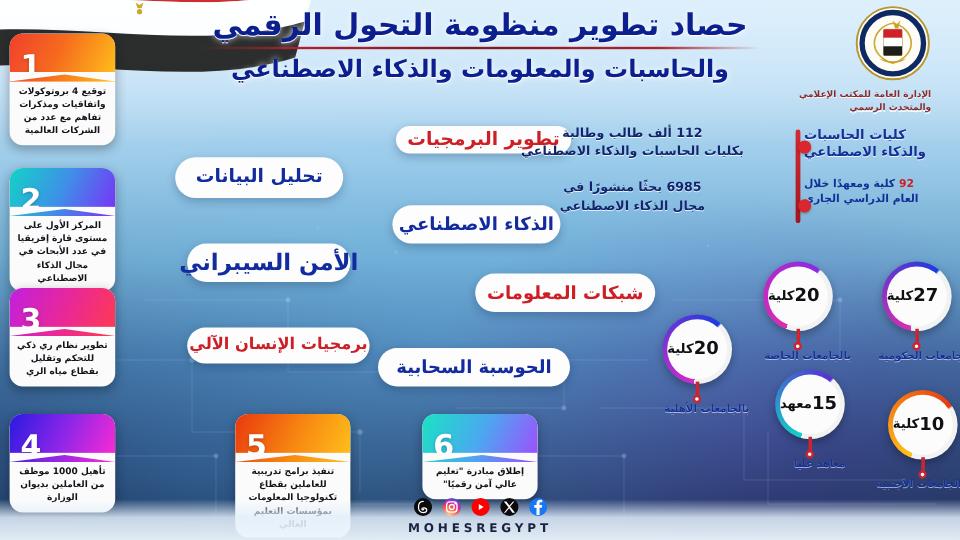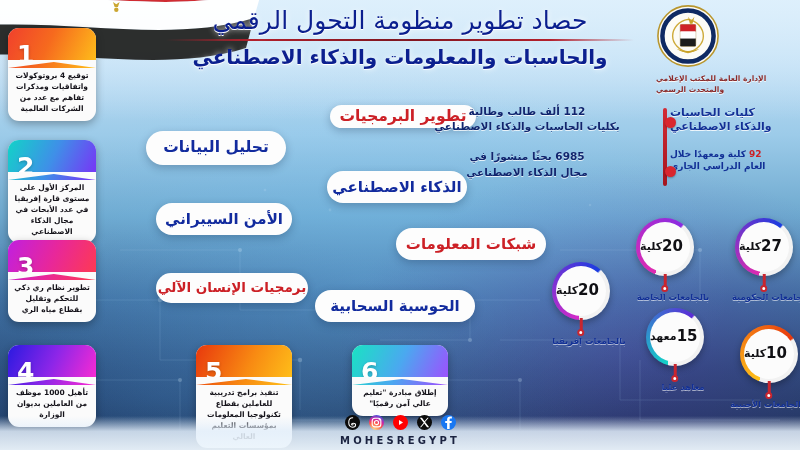--- a/index.html
+++ b/index.html
@@ -22,32 +22,32 @@
     position:absolute;left:0;top:0;width:800px;height:120px;
     background:linear-gradient(180deg,rgba(222,240,252,.96),rgba(214,236,251,.55) 55%,rgba(200,228,248,0));
     pointer-events:none;
   }
   
   .flag{position:absolute;left:-30px;top:-36px;width:330px;height:150px;pointer-events:none;}
 
   
   .title-wrap{position:absolute;right:140px;top:6px;width:520px;text-align:center;}
   .title-1{
-    font-size:25px;font-weight:normal;color:#0b1f8f;letter-spacing:0;
+    font-size:25px;font-weight:bold;color:#0b1f8f;letter-spacing:0;
     text-shadow:0 1px 0 #fff,0 0 6px rgba(255,255,255,.9);line-height:1.18;
   }
   .title-rule{height:2px;margin:3px 26px 4px 26px;
     background:linear-gradient(90deg,rgba(200,30,40,0),#b3202c 18%,#7e1620 50%,#b3202c 82%,rgba(200,30,40,0));}
   .title-2{
     font-size:20px;font-weight:bold;color:#0b1f8f;line-height:1.2;
     text-shadow:0 1px 0 #fff,0 0 6px rgba(255,255,255,.9);
   }
 
   
-  .emblem-block{position:absolute;right:8px;top:4px;width:136px;text-align:left;}
+  .emblem-block{position:absolute;right:24px;top:4px;width:136px;text-align:right;}
   .emblem{width:64px;height:64px;margin:0 auto;}
   .emblem-cap{font-size:7.5px;font-weight:bold;color:#8a2b2b;line-height:1.45;margin-top:2px;
     text-shadow:0 1px 0 rgba(255,255,255,.85);}
 
   
   .card{position:absolute;width:88px;border-radius:11px;overflow:hidden;
     box-shadow:0 3px 9px rgba(0,0,0,.30);background:#fbfbfb;}
   .card-head{height:40px;position:relative;}
   .card-head .num{
     position:absolute;left:9px;bottom:1px;color:#fff;font-size:25px;font-weight:bold;
@@ -70,21 +70,21 @@
   
   .pill{position:absolute;background:#fdfdfd;border-radius:26px;
     box-shadow:0 3px 8px rgba(10,30,60,.26);
     display:flex;align-items:center;justify-content:center;
     font-weight:bold;line-height:1;white-space:nowrap;}
   .pill.red{color:#cc2026;}
   .pill.blue{color:#122b9e;}
   .p-soft {left:330px;top:105px;width:146px;height:23px;font-size:15.5px;}
   .p-data {left:146px;top:131px;width:140px;height:34px;font-size:15.5px;}
   .p-ai   {left:327px;top:171px;width:140px;height:32px;font-size:15px;}
-  .p-cyber{left:156px;top:203px;width:136px;height:32px;font-size:15px;}
+  .p-cyber{left:156px;top:203px;width:136px;height:32px;font-size:19px;}
   .p-net  {left:396px;top:228px;width:150px;height:32px;font-size:15px;}
   .p-robot{left:156px;top:273px;width:152px;height:30px;font-size:13.5px;}
   .p-cloud{left:315px;top:290px;width:160px;height:32px;font-size:15px;}
 
   
   .stat-col{position:absolute;right:10px;top:106px;width:120px;text-align:left;}
   .stat-title{font-size:11px;font-weight:bold;color:#123096;line-height:1.3;
     text-shadow:0 1px 0 rgba(255,255,255,.8);}
   .stat-sub{margin-top:13px;font-size:9px;font-weight:bold;color:#123096;line-height:1.35;}
   .stat-sub .hl{color:#cc2026;}
@@ -304,21 +304,21 @@
   </div>
 
   <div class="badge b-ahlia">
     <div class="badge-ring" style="background:conic-gradient(from 185deg,#d42bc8,#1a3ce0 60%,#f2f2f2 61%,#f2f2f2 100%);">
       <div class="badge-inner">
         <span class="badge-num">20</span>
         <span class="badge-unit">كلية</span>
       </div>
     </div>
     <div class="badge-stem"></div>
-    <div class="badge-cap">بالجامعات إفريقيا</div>
+    <div class="badge-cap">بالجامعات الأهلية</div>
   </div>
 
   <div class="badge b-inst">
     <div class="badge-ring" style="background:conic-gradient(from 195deg,#12d3c8,#5b2bd6 57%,#f2f2f2 58%,#f2f2f2 100%);">
       <div class="badge-inner">
         <span class="badge-num">15</span>
         <span class="badge-unit">معهد</span>
       </div>
     </div>
     <div class="badge-stem"></div>

